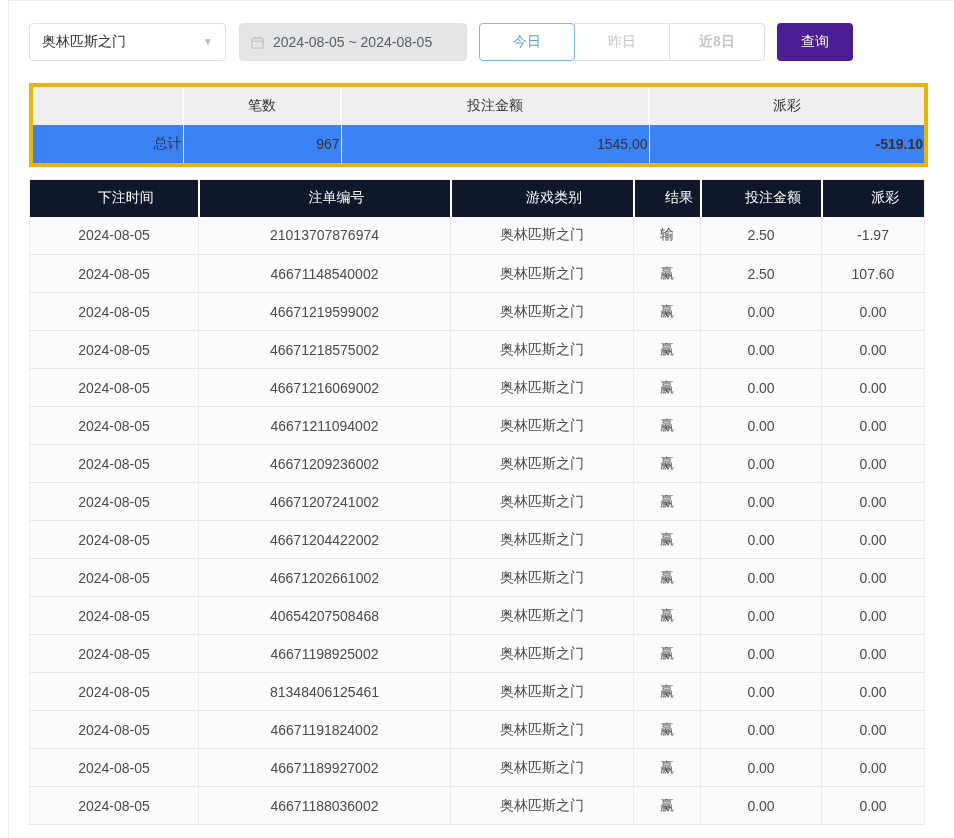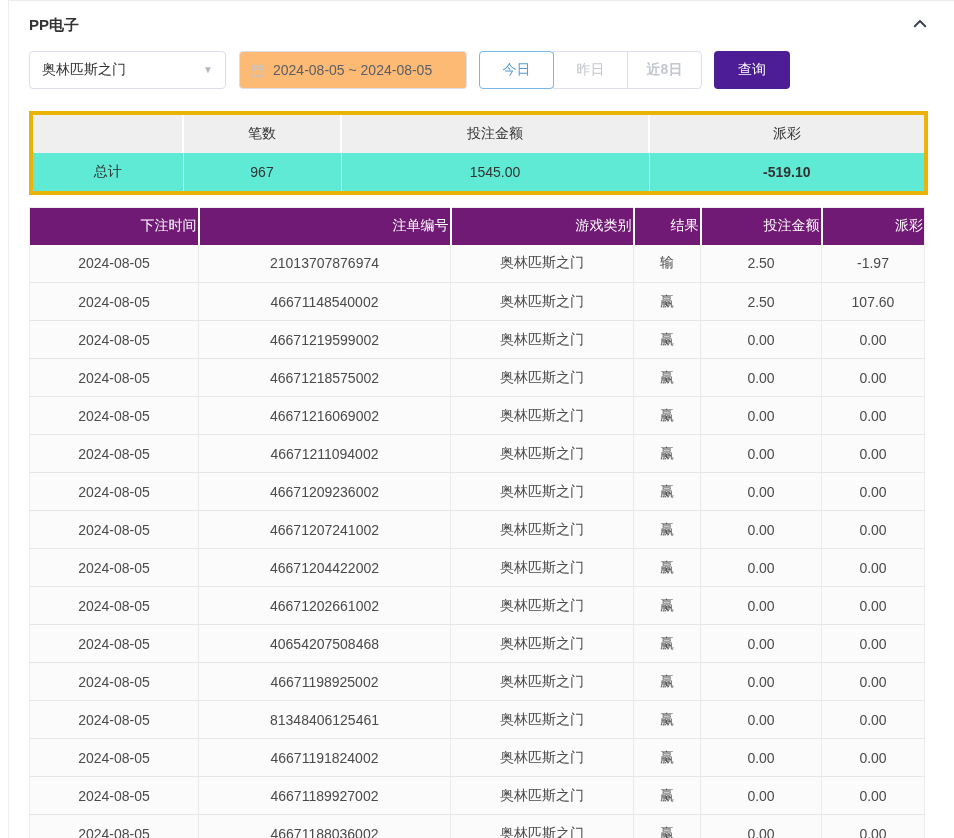--- a/index.html
+++ b/index.html
@@ -23,80 +23,70 @@
   .controls { display:flex; align-items:center; margin-top:12px; }
   .select {
     width:197px; height:38px; border:1px solid #dcdfe6; border-radius:4px;
     display:flex; align-items:center; justify-content:space-between;
     padding:0 12px; font-size:14px; color:#333; background:#fff; cursor:pointer;
   }
   .caret { font-size:10px; color:#b4b8c0; line-height:1; }
   .datebox {
     width:228px; height:38px; border:1px solid #dcdfe6; border-radius:4px;
     display:flex; align-items:center; margin-left:13px; padding:0 10px;
-    font-size:14px; color:#5a5e66; background:#fdba74; cursor:text;
+    font-size:14px; color:#5a5e66; background:#e5e5e5; cursor:text;
   }
   .datebox .cal { margin-right:8px; display:flex; }
   .btn-group { display:flex; margin-left:12px; }
   .qbtn {
-    width:75px; height:38px; background:#fff; border:1px solid #dcdfe6;
+    width:96px; height:38px; background:#fff; border:1px solid #dcdfe6;
     font-size:14px; color:#c3c7cd; margin-left:-1px; cursor:pointer; padding:0;
     font-family: inherit;
   }
   .qbtn:first-child { border-radius:4px 0 0 4px; margin-left:0; }
   .qbtn:last-child { border-radius:0 4px 4px 0;font-weight:bold; }
   .qbtn.active { border-color:#79b6ea; color:#569cd8; position:relative; z-index:2; border-radius:4px; }
   .query-btn {
     margin-left:12px; width:76px; height:38px; background:#4c1d95; color:#fff;
     border:none; border-radius:4px; font-size:14px; cursor:pointer; font-family:inherit;
   }
 
   
   table { border-collapse:collapse; table-layout:fixed; }
   .summary-table { width:895px; margin-top:22px; font-size:14px; border:4px solid #eab308; }
   .summary-table th {
     background:#efefef; height:40px; font-weight:400; color:#333;
     border-right:2px solid #fff; text-align:center;
   }
   .summary-table th:last-child { border-right:none; }
   .summary-table td {
-    background:#5eead4; height:40px; text-align:center; color:#333;
+    background:#3b82f6; height:40px; text-align:right; color:#333;
     border-right:1px solid #f2f2f2; border-bottom:1px solid #ececec;
   }
   .summary-table td:last-child { border-right:none;font-weight:bold; }
 
   
   .bet-table { width:895px; margin-top:12px; font-size:14px; border:1px solid #ececec; }
   .bet-table th {
-    background:#701a75; color:#fff; height:37px; font-weight:400;
-    border-right:2px solid #fff; text-align:right;padding-left:25px;
+    background:#0f172a; color:#fff; height:37px; font-weight:400;
+    border-right:2px solid #fff; text-align:center;padding-left:25px;
   }
   .bet-table th:last-child { border-right:none; }
   .bet-table td {
     height:38px; background:#fbfbfb; text-align:center; color:#4a4a4a;
     border-right:1px solid #eaeaea; border-bottom:1px solid #e7e7e7;
   }
   .bet-table td:last-child { border-right:none; }
   .neg { color:#ea546e; }
 </style>
 </head>
 <body>
 
 <div class="panel">
 
-  <div class="panel-header">
-    <div class="panel-title">PP电子</div>
-    <button class="collapse-btn">
-      <span>
-        <svg width="18" height="18" viewBox="0 0 24 24">
-            <polyline points="5,15 12,8 19,15" fill="none" stroke="#3a3f4a" stroke-width="2.6" stroke-linecap="round" stroke-linejoin="round"></polyline>
-          </svg>
-      </span>
-    </button>
-  </div>
 
   <div class="controls">
     <div class="select">
       <span>奥林匹斯之门</span>
       <span class="caret">▼</span>
     </div>
 
     <div class="datebox">
       <span class="cal">
         <svg width="15" height="15" viewBox="0 0 24 24" fill="none" stroke="#c0c4cc" stroke-width="2">

